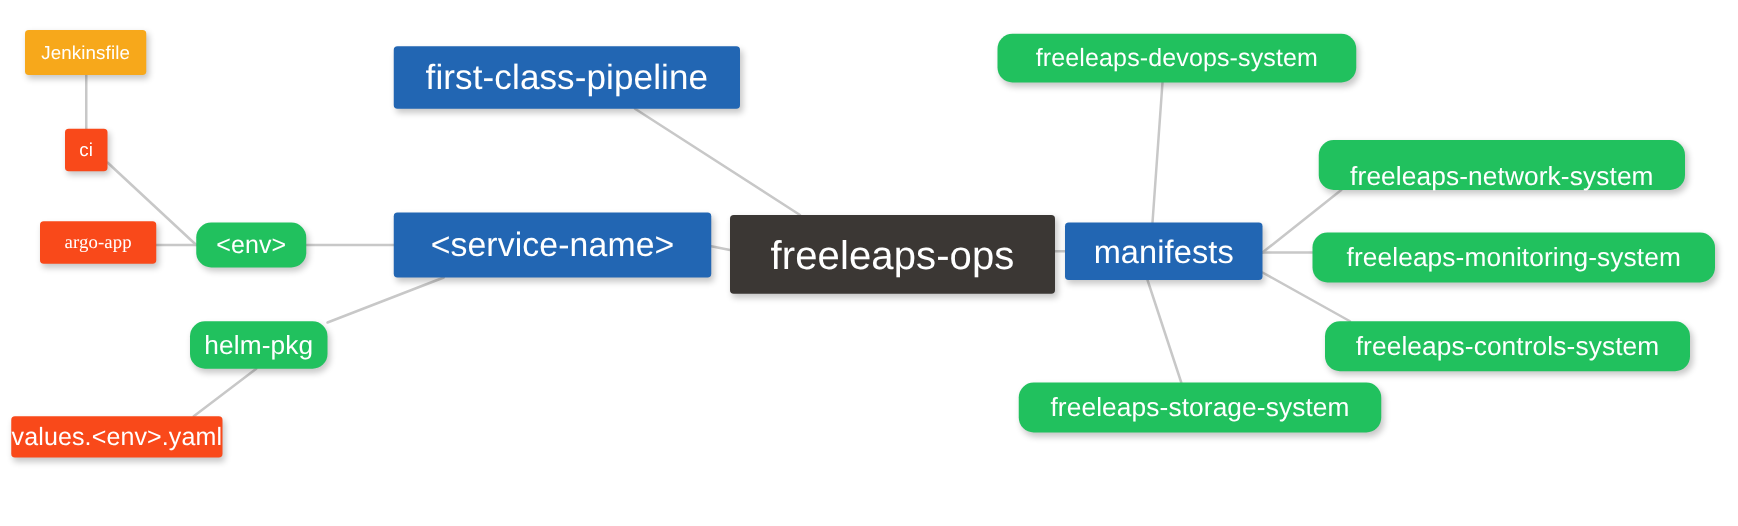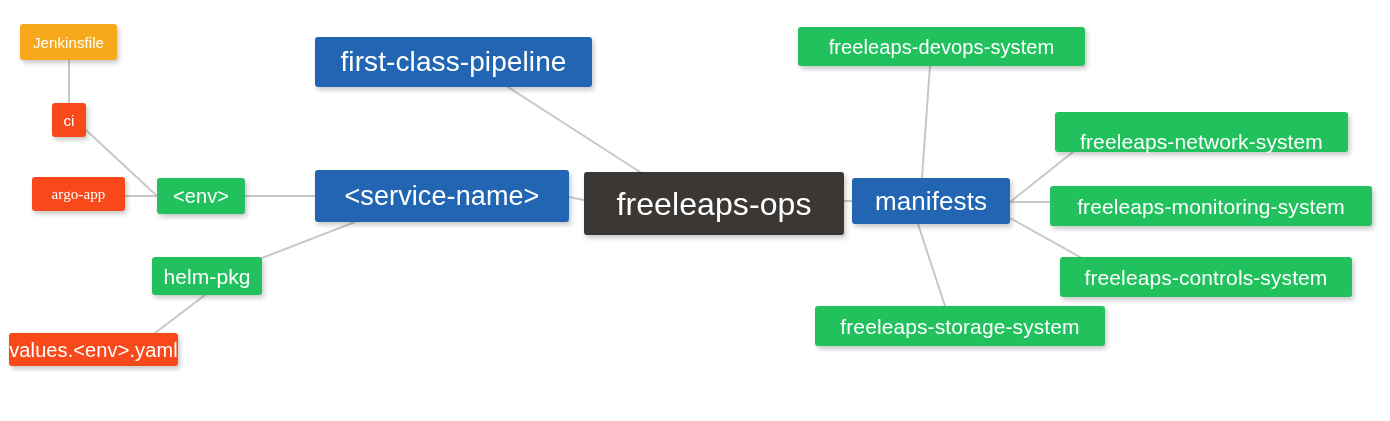--- a/index.html
+++ b/index.html
@@ -42,21 +42,21 @@
     cursor: pointer;
     user-select: none;
   }
   .node-label {
     display: block;
     padding: 0 2px;
   }
   
   .c-root   { background: #3b3734; }
   .c-blue   { background: #2266b3; }
-  .c-green  { background: #21c15e; }
+  .c-green  { background: #21c15e; border-radius: 12px; }
   .c-orange { background: #f7a81b; }
   .c-red    { background: #f9491a; }
 </style>
 </head>
 <body>
 
 <div id="mindmap">
   <svg id="edge-layer" viewBox="0 0 1390 421" xmlns="http://www.w3.org/2000/svg">
       <line x1="69" y1="60" x2="69" y2="103" stroke="#c8c8c8" stroke-width="2" stroke-linecap="round"></line>
       <line x1="86" y1="130" x2="157" y2="196" stroke="#c8c8c8" stroke-width="2" stroke-linecap="round"></line>

